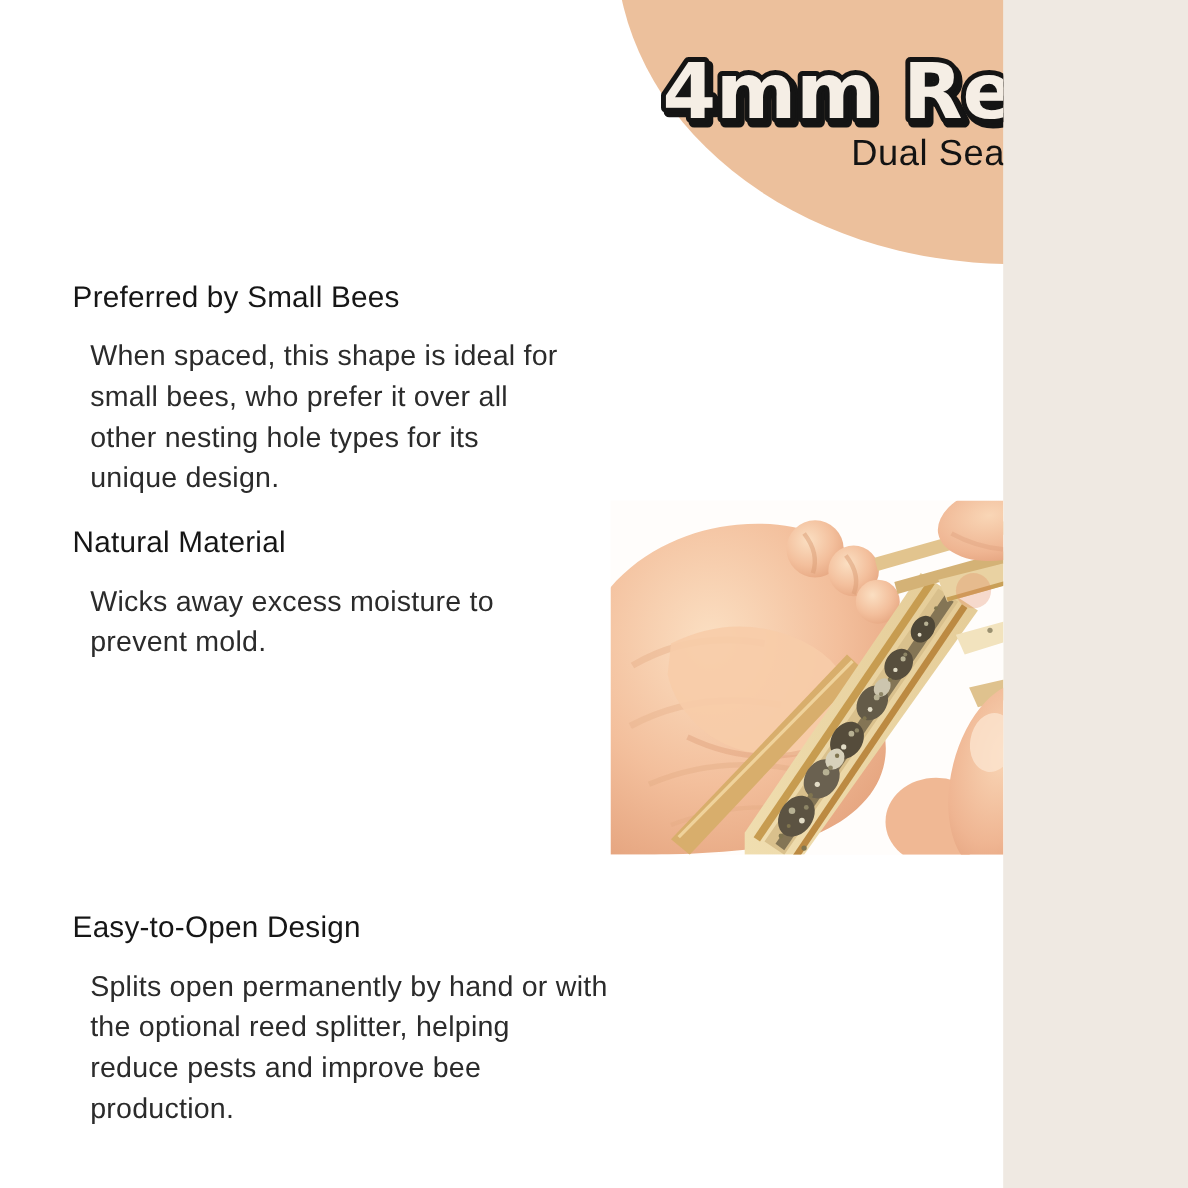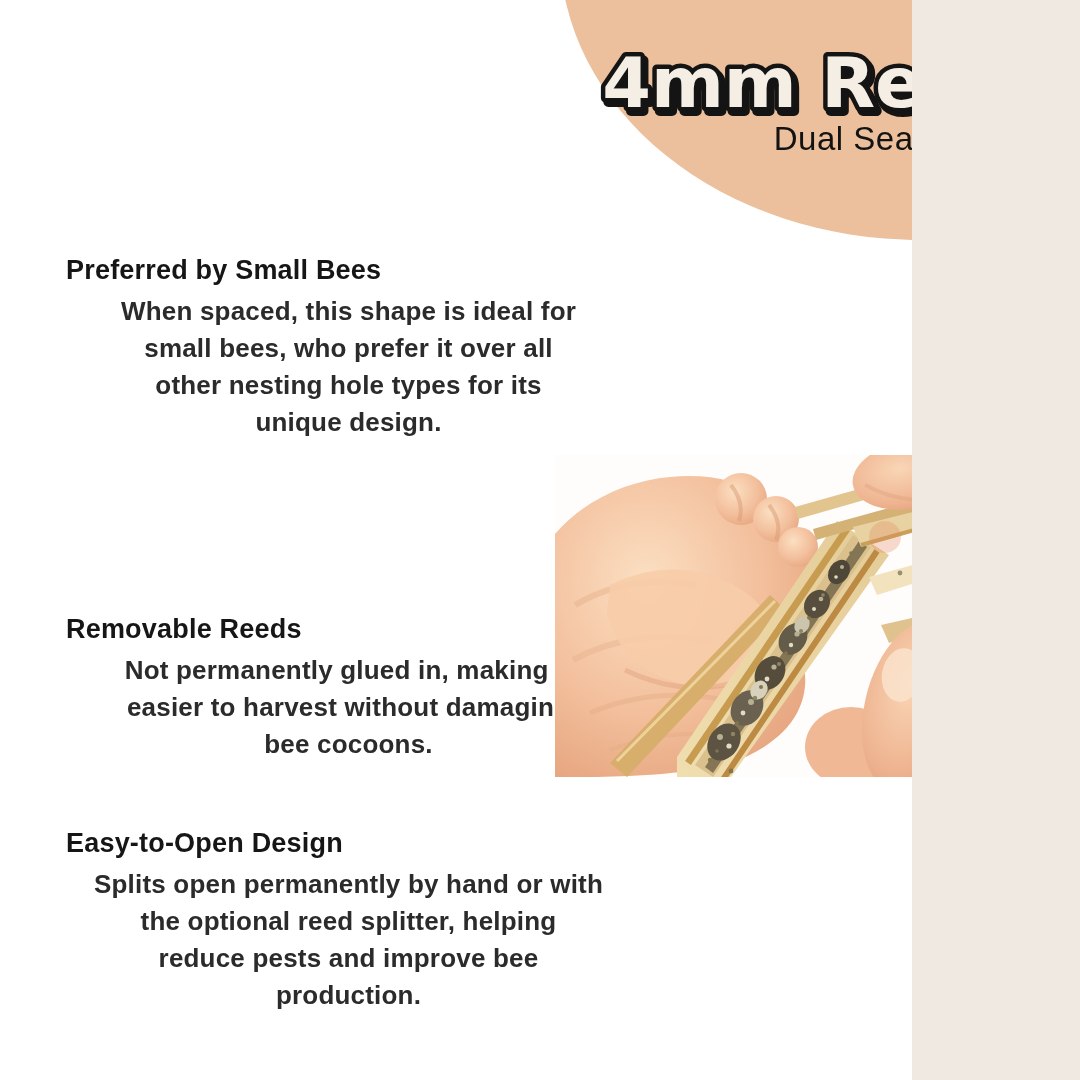--- a/index.html
+++ b/index.html
@@ -15,26 +15,26 @@
   
   .header-svg{position:absolute;top:0;left:0;display:block;}
   .subtitle{
     position:absolute;top:119px;left:871px;transform:translateX(-50%);
     font-size:33px;line-height:40px;font-weight:400;color:#131313;
     white-space:nowrap;letter-spacing:0.5px;text-align:center;
   }
   
   .section{position:absolute;left:66px;width:565px;}
   .section h2{
-    margin:0;font-size:27px;line-height:37px;font-weight:700;color:#161616;
+    margin:0;font-size:27px;line-height:37px;font-weight:400;color:#161616;
     letter-spacing:0.2px;
   }
   .section p{
-    margin:4px;font-size:26px;line-height:37px;font-weight:700;color:#2b2b2b;
-    white-space:pre-line;letter-spacing:0.2px;text-align:center;
+    margin:16px;font-size:26px;line-height:37px;font-weight:400;color:#2b2b2b;
+    white-space:pre-line;letter-spacing:0.2px;
   }
   .sec-1{top:252px;}
   .sec-2{top:475px;}
   .sec-3{top:611px;}
   .sec-4{top:825px;}
   
   .photo{
     position:absolute;left:555px;top:455px;width:471px;height:322px;
     background:#FFFDFB;overflow:hidden;
   }
@@ -54,27 +54,26 @@
   <div class="subtitle">Dual Season</div>
 
   <div class="section sec-1">
     <h2>Preferred by Small Bees</h2>
     <p>When spaced, this shape is ideal for
 small bees, who prefer it over all
 other nesting hole types for its
 unique design.</p>
   </div>
 
-
-  <div class="section sec-3">
-    <h2>Removable Reeds</h2>
-    <p>Not permanently glued in, making it
-easier to harvest without damaging
-bee cocoons.</p>
-  </div>
+  <div class="section sec-2">
+    <h2>Natural Material</h2>
+    <p>Wicks away excess moisture to
+prevent mold.</p>
+  </div>
+
 
   <div class="section sec-4">
     <h2>Easy-to-Open Design</h2>
     <p>Splits open permanently by hand or with
 the optional reed splitter, helping
 reduce pests and improve bee
 production.</p>
   </div>
 
   <div class="photo" aria-label="hands splitting open a 4mm reed revealing bee cocoons">

